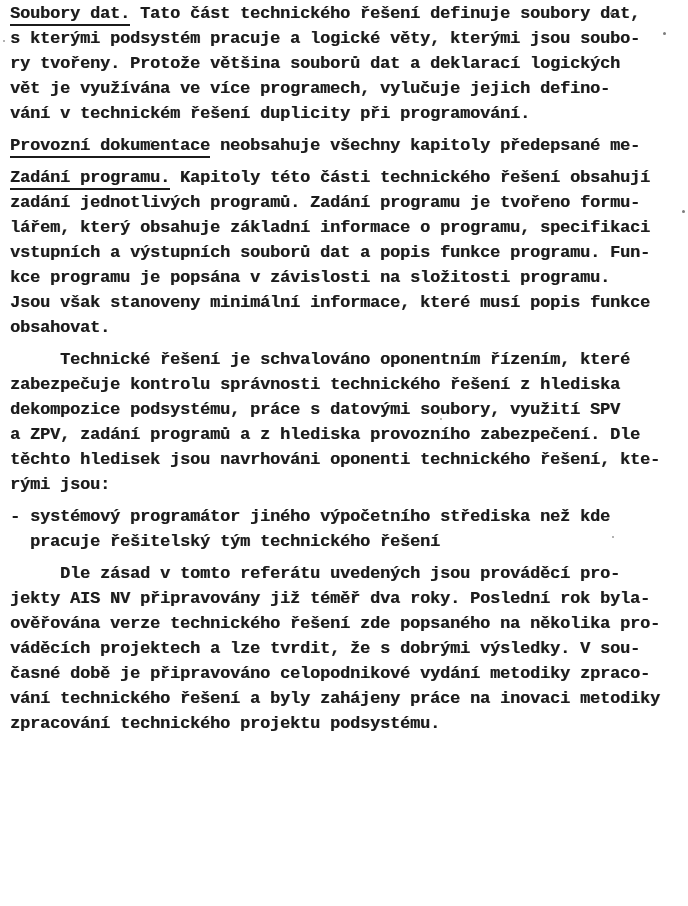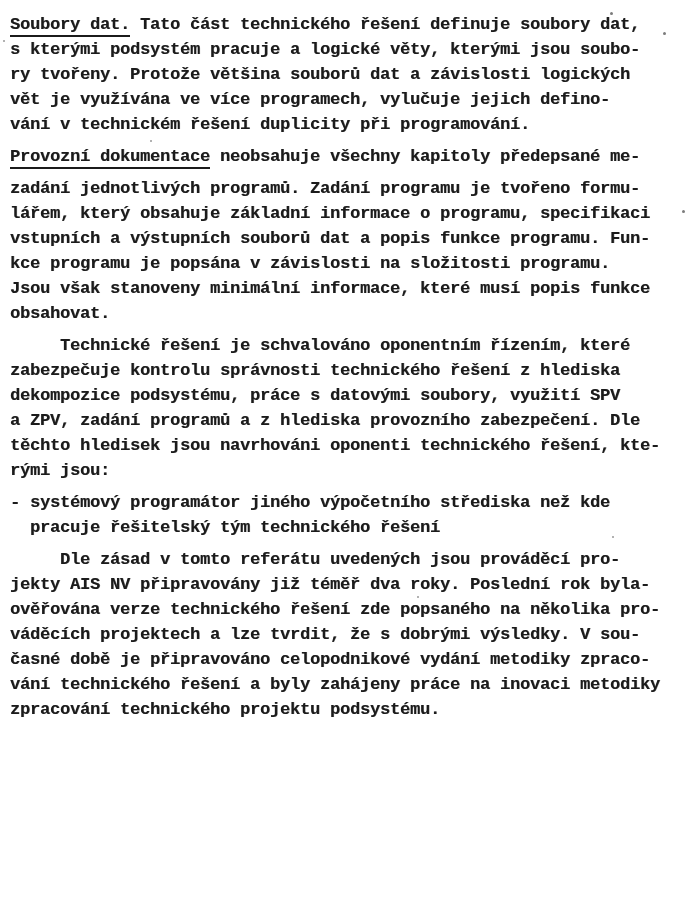--- a/index.html
+++ b/index.html
@@ -11,21 +11,21 @@
     height: 906px;
     background: #ffffff;
     overflow: hidden;
     position: relative;
   }
   .page {
     position: relative;
     width: 688px;
     height: 906px;
     box-sizing: border-box;
-    padding: 12px 4px 0 10px;
+    padding: 1px 4px 0 10px;
     font-family: "Liberation Mono", "DejaVu Sans Mono", monospace;
     font-weight: 700;
     font-size: 17px;
     line-height: 25px;
     letter-spacing: -0.2px;
     color: #1b1b1b;
     text-shadow: 0.4px 0.4px 0 rgba(25, 25, 25, 0.55);
   }
   .para {
     margin: 0 0 7px 0;
@@ -55,30 +55,31 @@
   .speck.sm { width: 2px; height: 2px; background: #999999; }
 </style>
 </head>
 <body>
 
 <div class="page">
 
   <p class="para">
       <span class="line"><span class="lead">Soubory dat.</span><span> Tato část technického řešení definuje soubory dat,</span></span>
       <span class="lines">s kterými podsystém pracuje a logické věty, kterými jsou soubo-
-ry tvořeny. Protože většina souborů dat a závislosti logických
+ry tvořeny. Protože většina souborů dat a deklarací logických
 vět je využívána ve více programech, vylučuje jejich defino-
 vání v technickém řešení duplicity při programování.</span>
     </p>
 
   <p class="para">
       <span class="line"><span class="lead">Provozní dokumentace</span><span> neobsahuje všechny kapitoly předepsané me-</span></span>
     </p>
 
   <p class="para">
+      <span class="line"><span class="lead">Zadání programu.</span><span> Kapitoly této části technického řešení obsahují</span></span>
       <span class="lines">zadání jednotlivých programů. Zadání programu je tvořeno formu-
 lářem, který obsahuje základní informace o programu, specifikaci
 vstupních a výstupních souborů dat a popis funkce programu. Fun-
 kce programu je popsána v závislosti na složitosti programu.
 Jsou však stanoveny minimální informace, které musí popis funkce
 obsahovat.</span>
     </p>
 
   <p class="para">
       <span class="lines">     Technické řešení je schvalováno oponentním řízením, které

